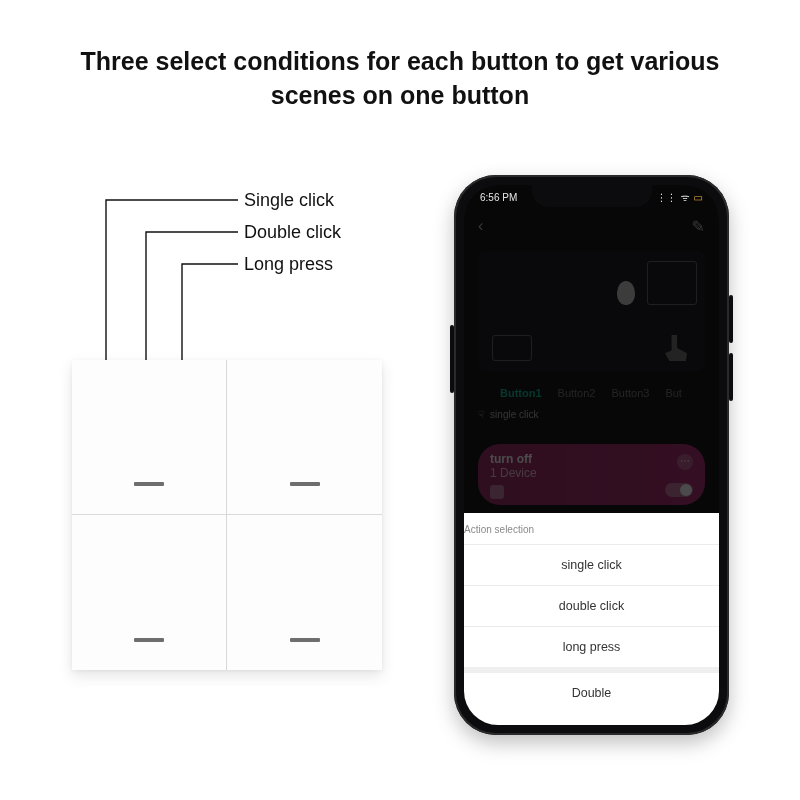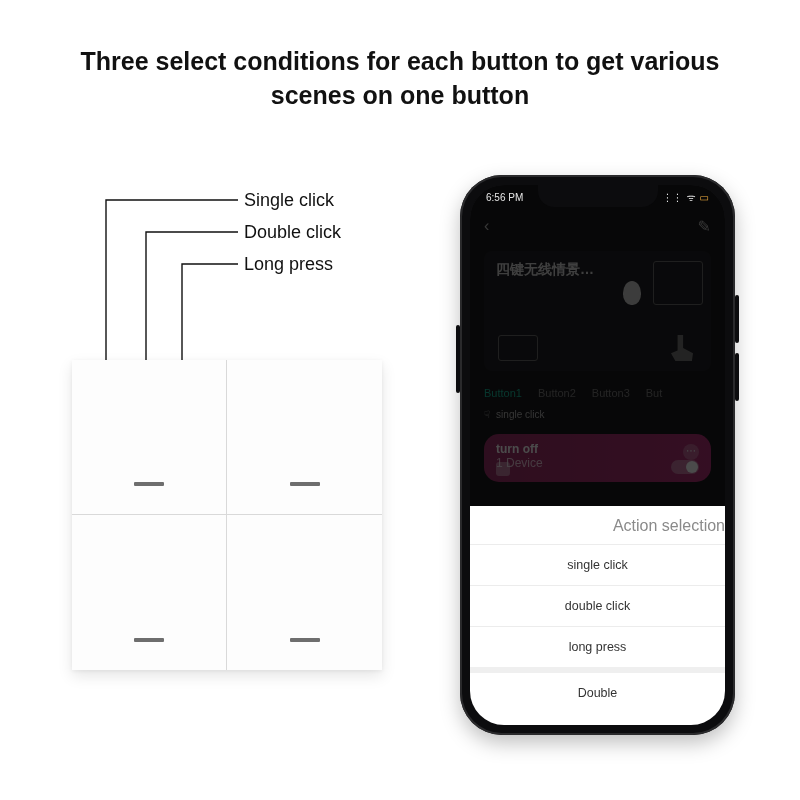--- a/index.html
+++ b/index.html
@@ -72,21 +72,21 @@
   .callout-label {
     position: absolute;
     font-size: 18px;
     color: #111;
     white-space: nowrap;
   }
 
   
   .phone {
     position: absolute;
-    right: 65px;
+    right: 71px;
     top: 175px;
     width: 275px;
     height: 560px;
     background: #0c0c0e;
     border-radius: 42px;
     box-shadow: 0 8px 20px rgba(0,0,0,0.25), inset 0 0 0 2px #2a2a2c;
     padding: 10px;
   }
   .phone .side-btn {
     position: absolute;
@@ -191,33 +191,33 @@
     clip-path: polygon(30% 0, 55% 0, 55% 50%, 100% 70%, 95% 100%, 20% 100%, 0 70%, 30% 60%);
   }
   .tabs {
     display: flex;
     gap: 16px;
     padding: 6px 14px 2px;
     font-size: 11px;
     color: #7b7b7b;
     overflow: hidden;
   }
-  .tabs .active { color: #18b89a; font-weight: 400; }
+  .tabs .active { color: #18b89a; font-weight: 700; margin-left: 22px; }
   .section-title {
     display: flex;
     align-items: center;
     gap: 6px;
     padding: 8px 14px 4px;
     font-size: 10px;
     color: #b5b5b5;
   }
   .action-card {
-    margin: 10px 14px;
-    height: 48px;
-    border-radius: 15px;
+    margin: 20px 14px;
+    height: 61px;
+    border-radius: 22px;
     background: linear-gradient(90deg, #a0306a, #b33277);
     color: #f1d8e6;
     padding: 8px 12px;
     font-size: 11px;
     position: relative;
   }
   .action-card .ttl { font-size: 12px; font-weight: 600; color: #fff; }
   .action-card .sub { font-size: 12px; color: #eec5da; }
   .action-card .dots {
     position: absolute; right: 12px; top: 10px;
@@ -249,22 +249,22 @@
   .sheet {
     position: absolute;
     left: 0; right: 0; bottom: 0;
     z-index: 30;
   }
   .sheet-group {
     background: #ffffff;
     margin: 0;
   }
   .sheet-title {
-    text-align: right;
-    font-size: 16px;
+    text-align: left;
+    font-size: 10px;
     color: #8a8a8a;
     padding: 11px 0 9px;
   }
   .sheet-item {
     text-align: center;
     font-size: 12.5px;
     color: #333;
     padding: 13px 0;
     border-top: 1px solid #ececec;
   }
@@ -333,21 +333,20 @@
       </div>
     </div>
 
     <div class="app-dim">
       <div class="app-header">
         <span>‹</span>
         <span></span>
         <span>✎</span>
       </div>
       <div class="banner">
-        <div class="cn">四键无线情景…</div>
         <div class="bulb"></div>
         <div class="curtain"></div>
         <div class="plug"></div>
         <div class="hand"></div>
       </div>
       <div class="tabs">
         <span class="active">Button1</span>
         <span>Button2</span>
         <span>Button3</span>
         <span>But</span>

